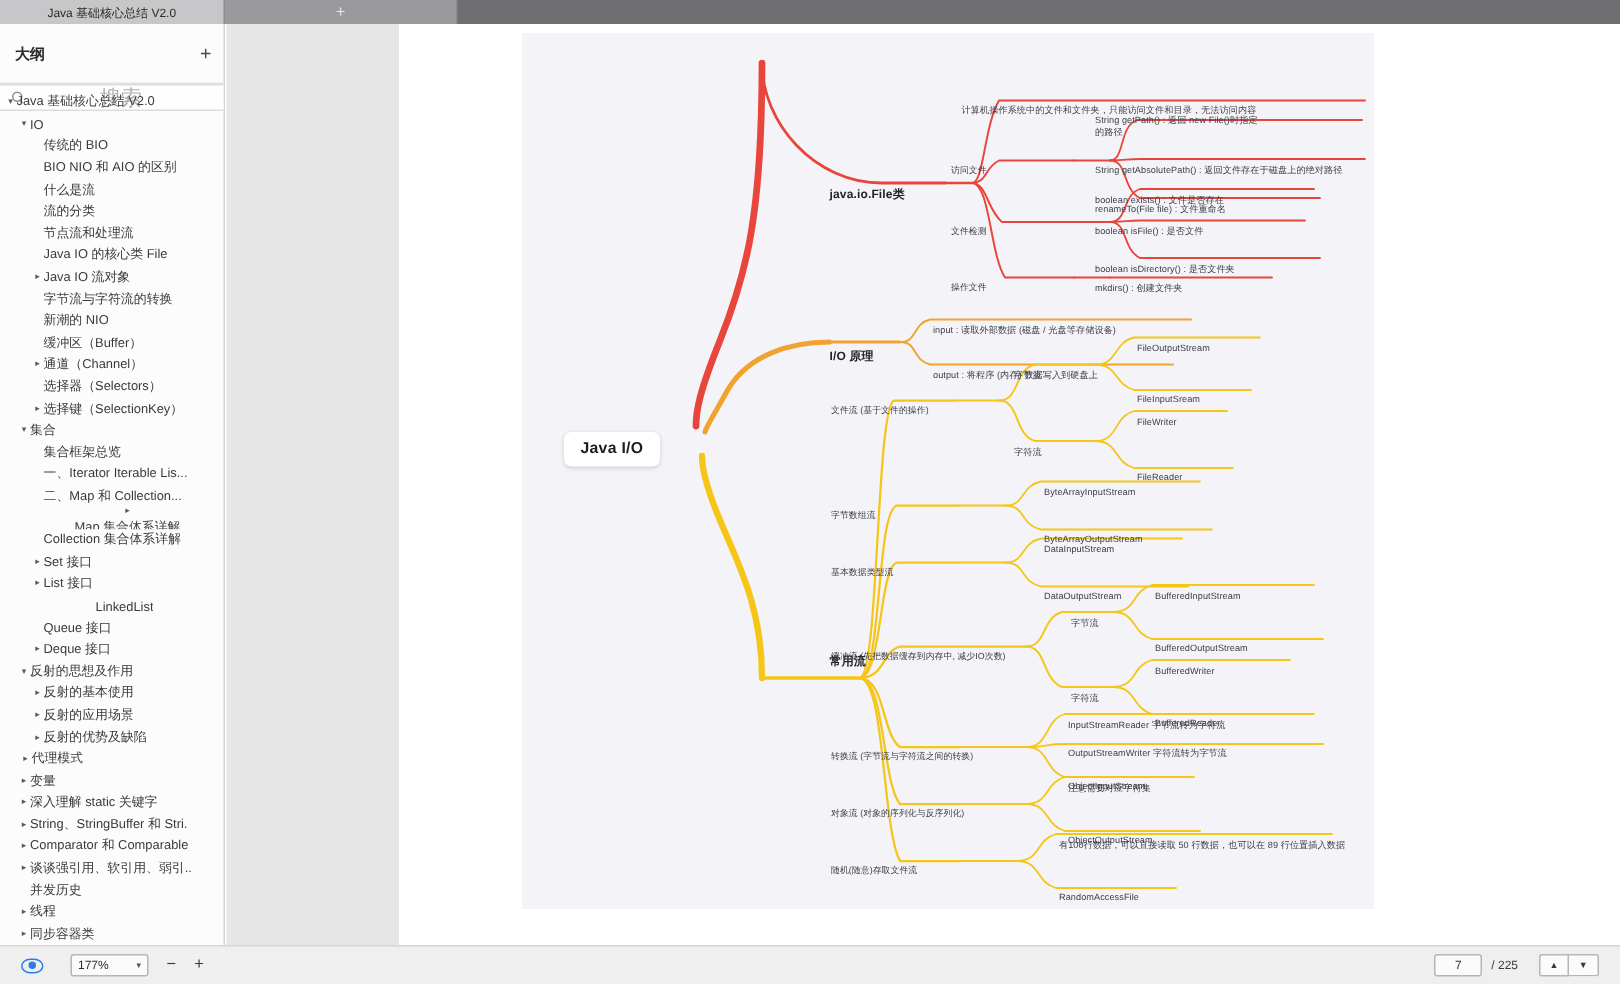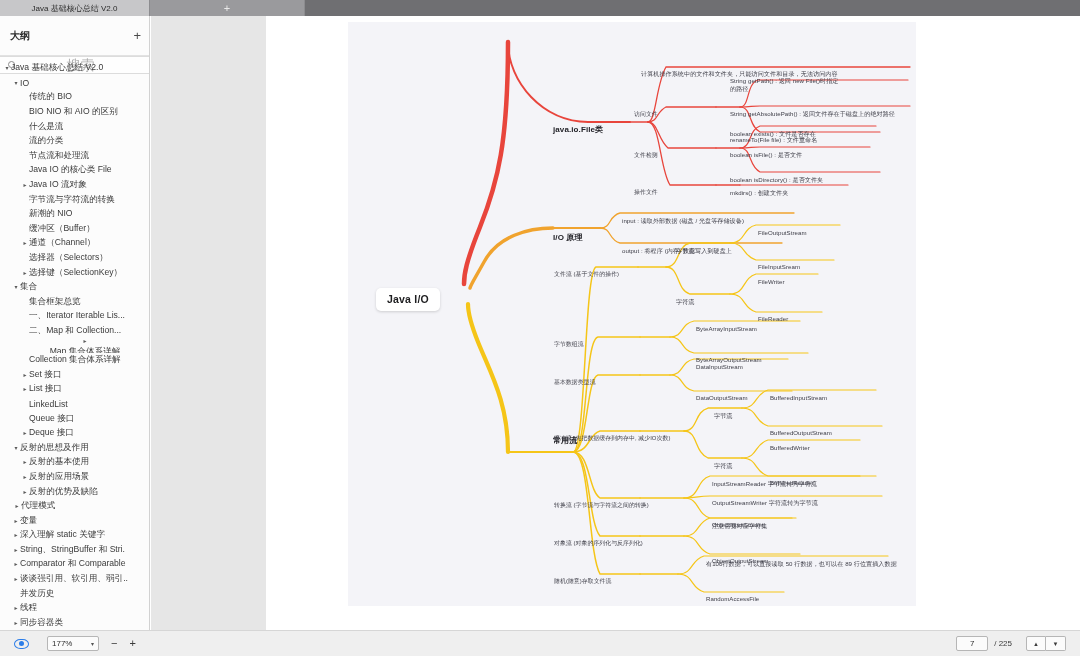--- a/index.html
+++ b/index.html
@@ -265,21 +265,21 @@
           <span class="lbl">Collection 集合体系详解</span>
         </div>
         <div class="tnode" style="padding-left: 21px;">
           <span class="arrow">▸</span>
           <span class="lbl">Set 接口</span>
         </div>
         <div class="tnode" style="padding-left: 21px;">
           <span class="arrow">▸</span>
           <span class="lbl">List 接口</span>
         </div>
-        <div class="tnode" style="padding-left: 21px;">
+        <div class="tnode" style="padding-left: 9px; justify-content: center;">
           <span class="arrow"></span>
           <span class="lbl">LinkedList</span>
         </div>
         <div class="tnode" style="padding-left: 21px;">
           <span class="arrow"></span>
           <span class="lbl">Queue 接口</span>
         </div>
         <div class="tnode" style="padding-left: 21px;">
           <span class="arrow">▸</span>
           <span class="lbl">Deque 接口</span>

